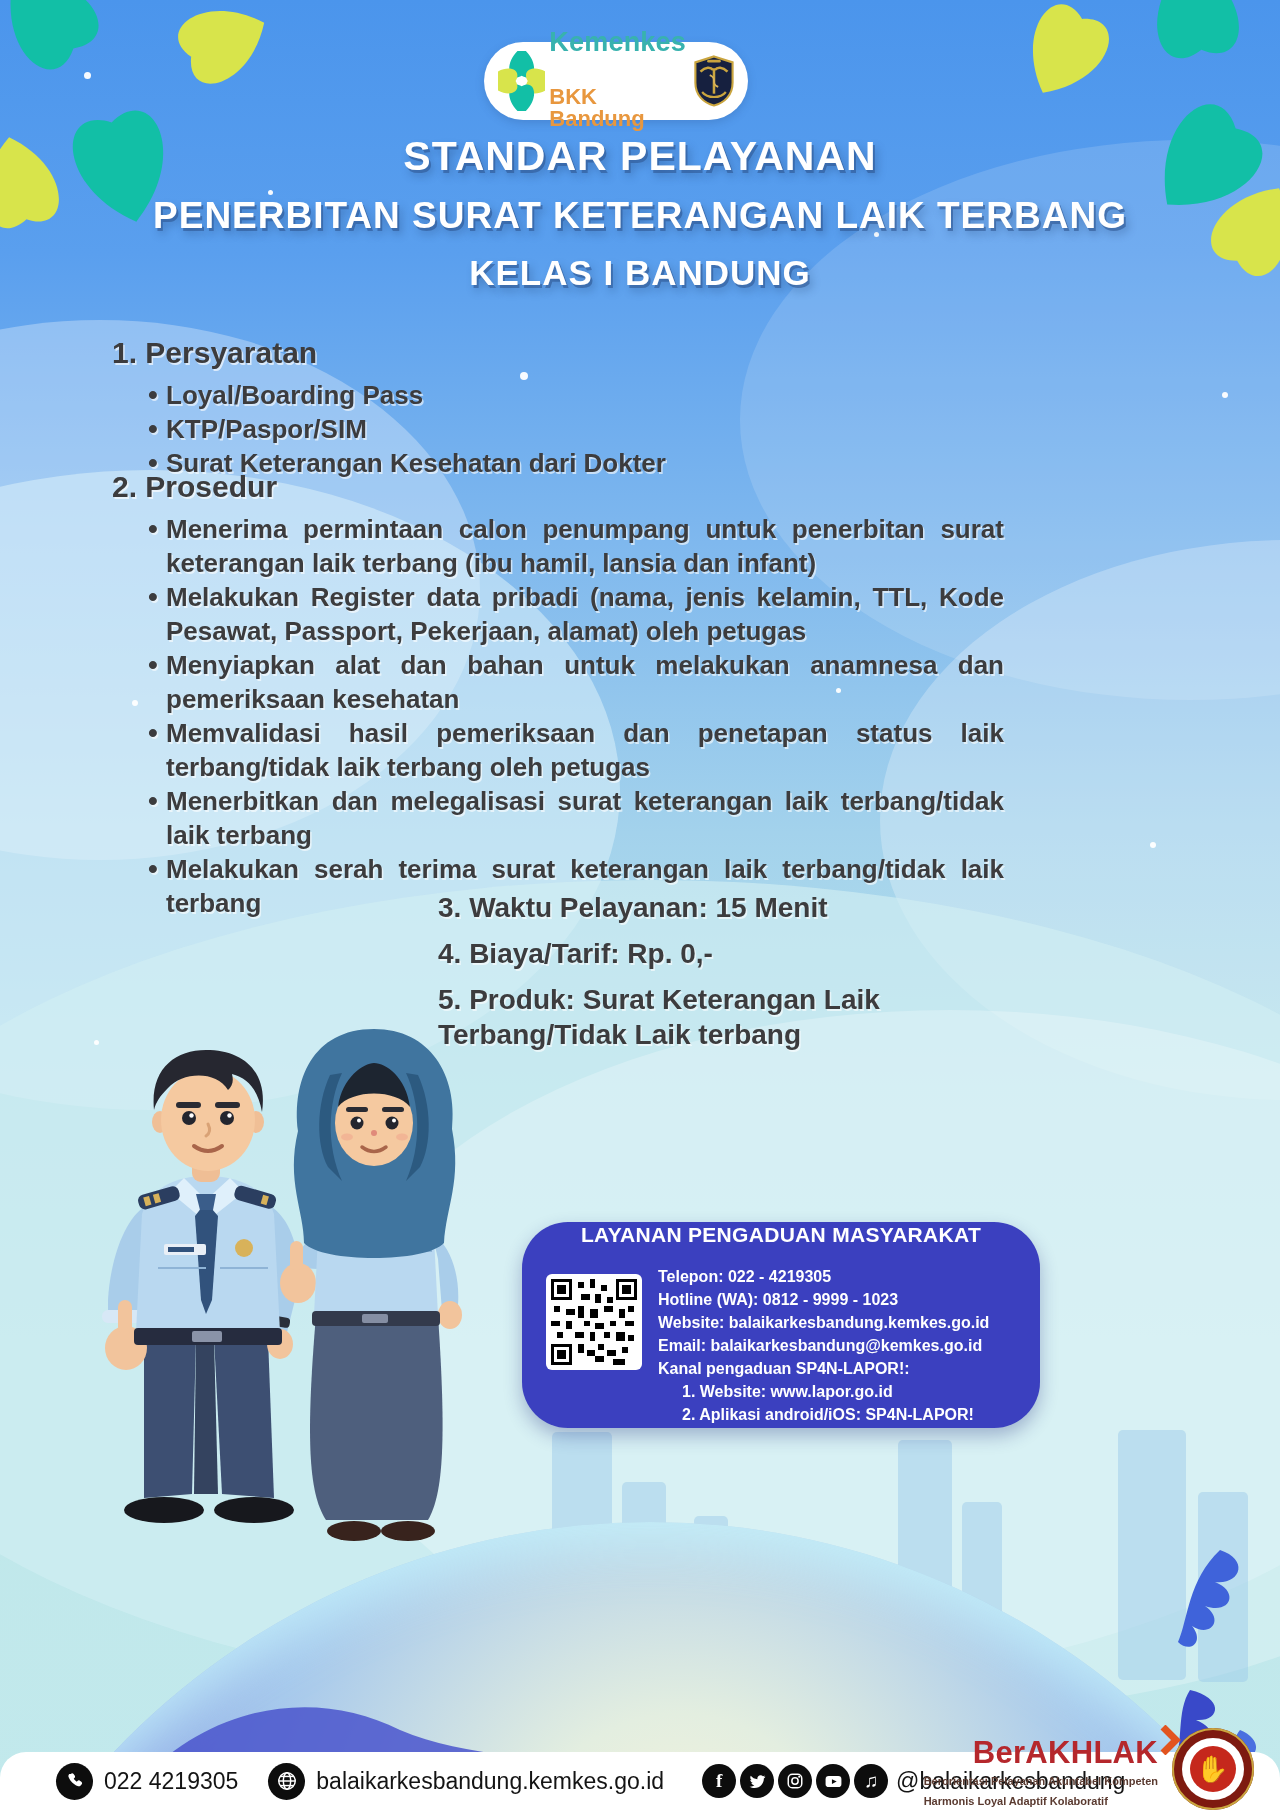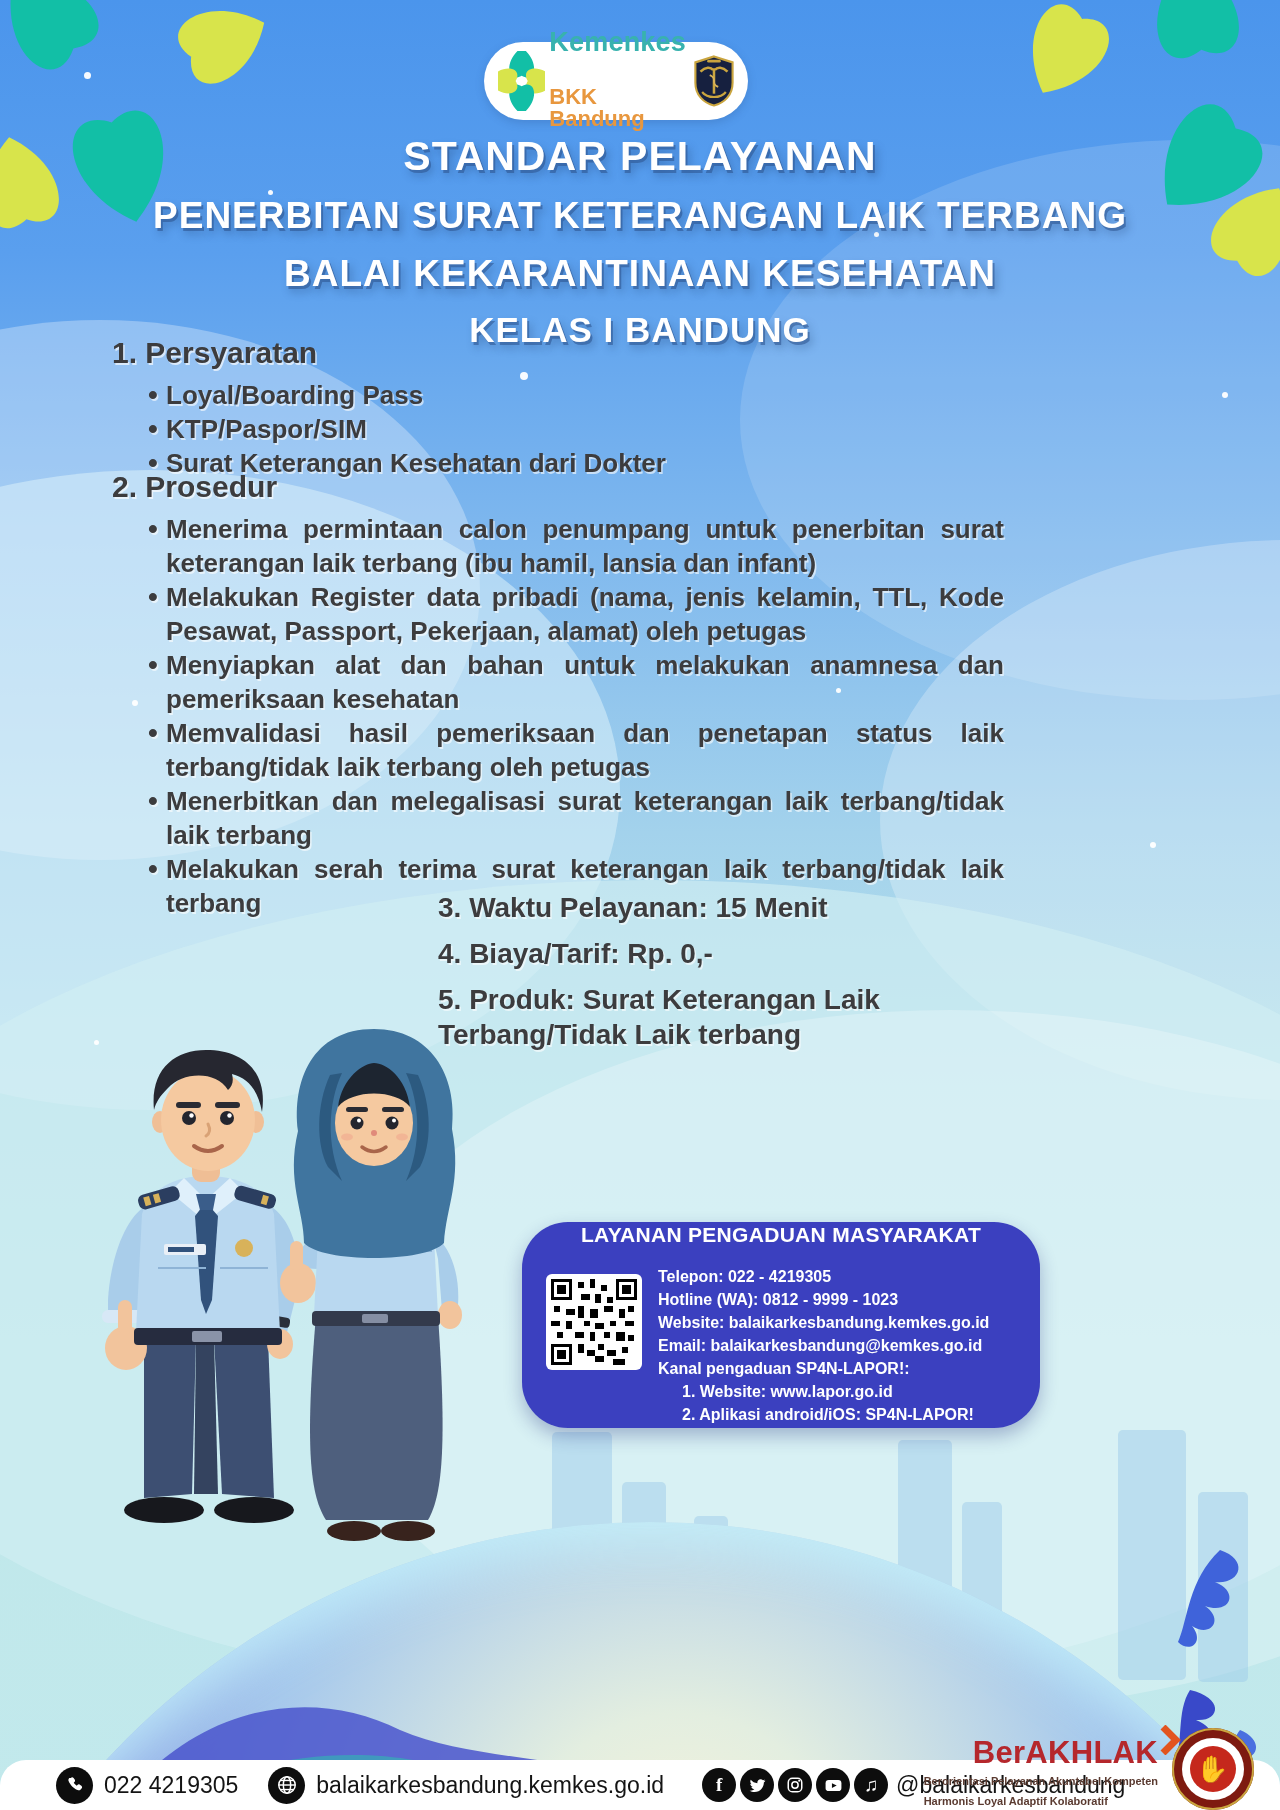--- a/index.html
+++ b/index.html
@@ -41,21 +41,21 @@
   .d-item{font-size:28px;font-weight:800;color:#3c3c3e;line-height:35px;margin:0 0 11px 0;
     text-shadow:1.5px 1.5px 0 rgba(255,255,255,.6);}
   
   .panel{position:absolute;left:522px;top:1222px;width:518px;height:206px;background:#3b40bf;border-radius:46px;
     z-index:8;box-shadow:0 8px 18px rgba(25,35,120,.3);}
   .panel-h{text-align:center;margin-top:1px;font-size:21px;font-weight:800;color:#fff;letter-spacing:.3px;}
   .qr-box{position:absolute;left:24px;top:52px;width:96px;height:96px;background:#fff;border-radius:6px;padding:5px;box-sizing:border-box;}
   .panel-lines{position:absolute;left:136px;top:43px;width:372px;font-size:16px;font-weight:700;color:#fff;line-height:23px;}
   .panel-lines .ind{margin-left:24px;}
   
-  .footer{position:absolute;left:0;bottom:0;width:100%;height:50px;background:#fff;border-radius:26px 26px 0 0;
+  .footer{position:absolute;left:0;bottom:0;width:100%;height:58px;background:#fff;border-radius:26px 26px 0 0;
     display:flex;align-items:center;padding:0 1px 0 56px;box-sizing:border-box;z-index:30;}
   .f-item{display:flex;align-items:center;gap:11px;font-size:23px;color:#141414;font-weight:500;}
   .f-icon{width:37px;height:37px;border-radius:50%;background:#0d0d0d;display:flex;align-items:center;justify-content:center;flex:none;}
   .socials{display:flex;gap:4px;align-items:center;margin-right:8px;}
   .s-icon{width:34px;height:34px;border-radius:50%;background:#0d0d0d;color:#fff;display:flex;align-items:center;justify-content:center;
     font-size:19px;font-weight:800;flex:none;}
   .berakhlak{position:absolute;right:122px;bottom:3px;z-index:31;line-height:1;}
   .ber-title{font-size:31px;font-weight:900;color:#b5272c;letter-spacing:.3px;text-align:right;}
   .ber-tag{font-size:11px;font-weight:700;color:#5a3a30;line-height:11.5px;margin-top:8px;}
   .chev{position:absolute;right:-24px;top:-12px;}
@@ -152,21 +152,20 @@
       <line x1="26" y1="16" x2="26" y2="46" stroke="#caa53f" stroke-width="3"></line>
       <path d="M21 24 C31 28 21 34 31 38" stroke="#d8b25a" stroke-width="2.2" fill="none"></path>
       <path d="M12 44 C18 52 34 52 40 44" stroke="#caa53f" stroke-width="2.5" fill="none"></path>
       <rect x="18" y="6" width="16" height="3" rx="1.5" fill="#caa53f"></rect>
     </svg>
   </div>
 
   <div class="title-wrap">
     <div class="t t1">STANDAR PELAYANAN</div>
     <div class="t t2">PENERBITAN SURAT KETERANGAN LAIK TERBANG</div>
-    <div class="t t3">BALAI KEKARANTINAAN KESEHATAN</div>
     <div class="t t4">KELAS I BANDUNG</div>
   </div>
 
   <div class="sec1">
     <h2 class="sec-h">1. Persyaratan</h2>
     <ul class="bullets">
       <li>Loyal/Boarding Pass</li>
       <li>KTP/Paspor/SIM</li>
       <li>Surat Keterangan Kesehatan dari Dokter</li>
     </ul>

